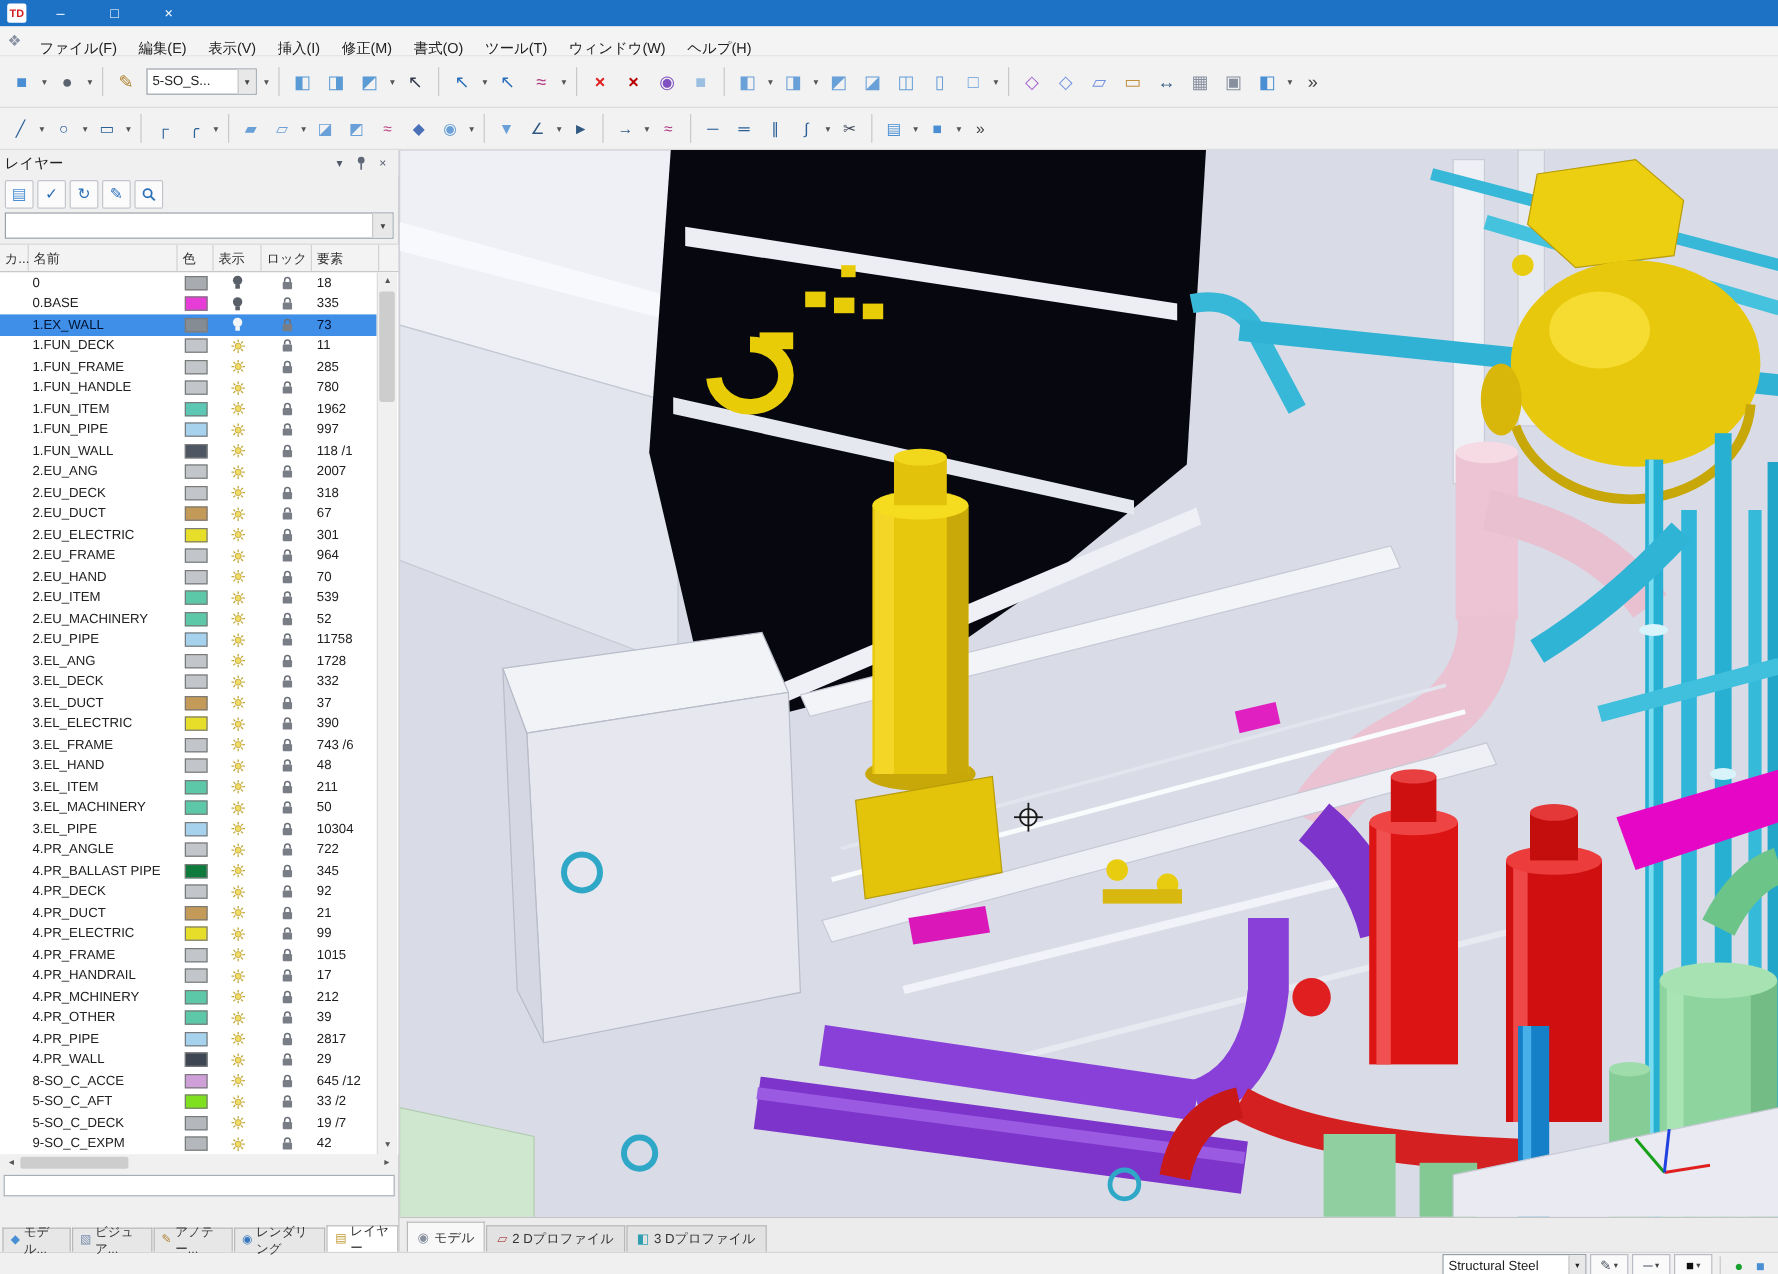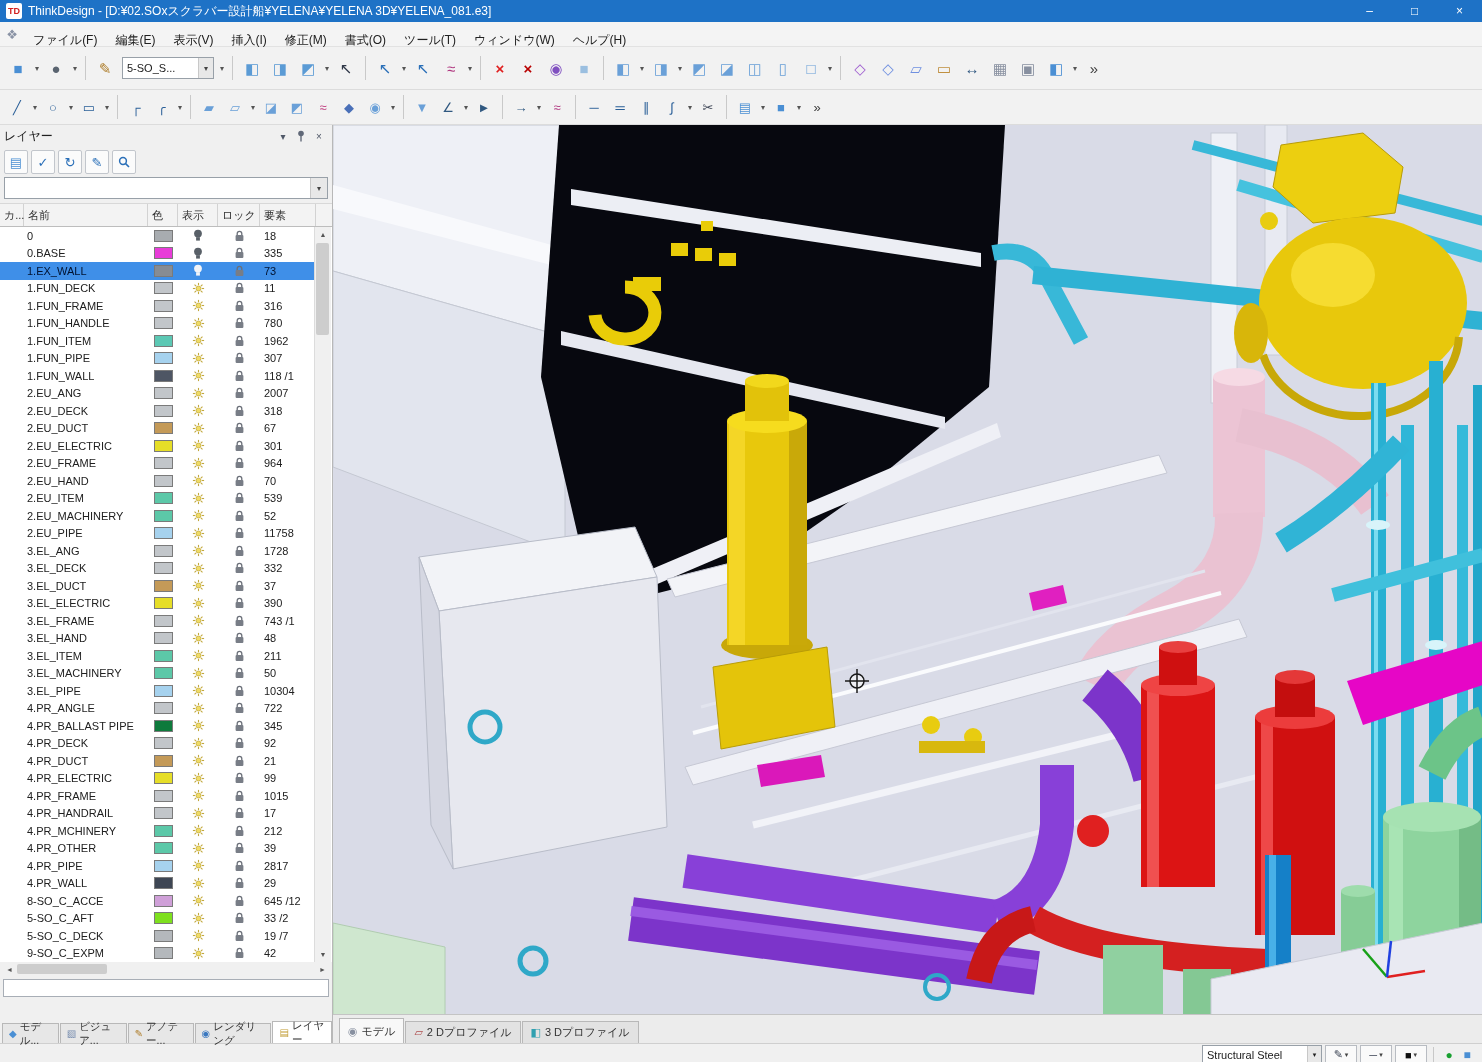--- a/index.html
+++ b/index.html
@@ -96,21 +96,20 @@
   .sico{width:18px;height:18px;display:flex;align-items:center;justify-content:center;font-size:12px;}
   .ssep{width:1px;height:16px;background:#c8c8c8;margin:0 3px;}
 </style>
 </head>
 <body>
 
 <div class="app">
 
   <div class="titlebar">
     <div class="appbadge">TD</div>
-    <div class="wtitle">ThinkDesign  - [D:¥02.SOxスクラバー設計船¥YELENA¥YELENA 3D¥YELENA_081.e3]</div>
     <div class="winbtn">–</div>
     <div class="winbtn">□</div>
     <div class="winbtn close">×</div>
   </div>
 
   <div class="menubar">
     <span class="applogo">❖</span>
     <div id="menu-items" style="display:flex;margin-top:12px;">
         <div class="menuitem">ファイル(F)</div>
         <div class="menuitem">編集(E)</div>
@@ -371,21 +370,21 @@
                   </g>
                   <circle r="2.5" fill="#f0dc66" stroke="#c2a83e" stroke-width="0.8"></circle>
                 </svg>
               </div>
               <div class="clock">
                 <svg width="11" height="12" viewBox="0 0 11 12">
                   <path d="M3.2 5V3.6a2.3 2.3 0 0 1 4.6 0V5" fill="none" stroke="#6a6f78" stroke-width="1.3"></path>
                   <rect x="1.6" y="5" width="7.8" height="6" rx="1" fill="#787d86"></rect>
                 </svg>
               </div>
-              <div class="cel">316</div>
+              <div class="cel">285</div>
             </div>
             <div class="lrow">
               <div class="cc"></div>
               <div class="cn">1.FUN_HANDLE</div>
               <div class="ccol">
                 <span class="sw" style="background: rgb(194, 198, 202);"></span>
               </div>
               <div class="cvis">
                 <svg width="13" height="13" viewBox="-6.5 -6.5 13 13">
                   <g stroke="#c2a83e" stroke-width="1.1">
@@ -458,21 +457,21 @@
                   </g>
                   <circle r="2.5" fill="#f0dc66" stroke="#c2a83e" stroke-width="0.8"></circle>
                 </svg>
               </div>
               <div class="clock">
                 <svg width="11" height="12" viewBox="0 0 11 12">
                   <path d="M3.2 5V3.6a2.3 2.3 0 0 1 4.6 0V5" fill="none" stroke="#6a6f78" stroke-width="1.3"></path>
                   <rect x="1.6" y="5" width="7.8" height="6" rx="1" fill="#787d86"></rect>
                 </svg>
               </div>
-              <div class="cel">307</div>
+              <div class="cel">997</div>
             </div>
             <div class="lrow">
               <div class="cc"></div>
               <div class="cn">1.FUN_WALL</div>
               <div class="ccol">
                 <span class="sw" style="background: rgb(78, 86, 100);"></span>
               </div>
               <div class="cvis">
                 <svg width="13" height="13" viewBox="-6.5 -6.5 13 13">
                   <g stroke="#c2a83e" stroke-width="1.1">
@@ -893,21 +892,21 @@
                   </g>
                   <circle r="2.5" fill="#f0dc66" stroke="#c2a83e" stroke-width="0.8"></circle>
                 </svg>
               </div>
               <div class="clock">
                 <svg width="11" height="12" viewBox="0 0 11 12">
                   <path d="M3.2 5V3.6a2.3 2.3 0 0 1 4.6 0V5" fill="none" stroke="#6a6f78" stroke-width="1.3"></path>
                   <rect x="1.6" y="5" width="7.8" height="6" rx="1" fill="#787d86"></rect>
                 </svg>
               </div>
-              <div class="cel">743 /1</div>
+              <div class="cel">743 /6</div>
             </div>
             <div class="lrow">
               <div class="cc"></div>
               <div class="cn">3.EL_HAND</div>
               <div class="ccol">
                 <span class="sw" style="background: rgb(194, 198, 202);"></span>
               </div>
               <div class="cvis">
                 <svg width="13" height="13" viewBox="-6.5 -6.5 13 13">
                   <g stroke="#c2a83e" stroke-width="1.1">

